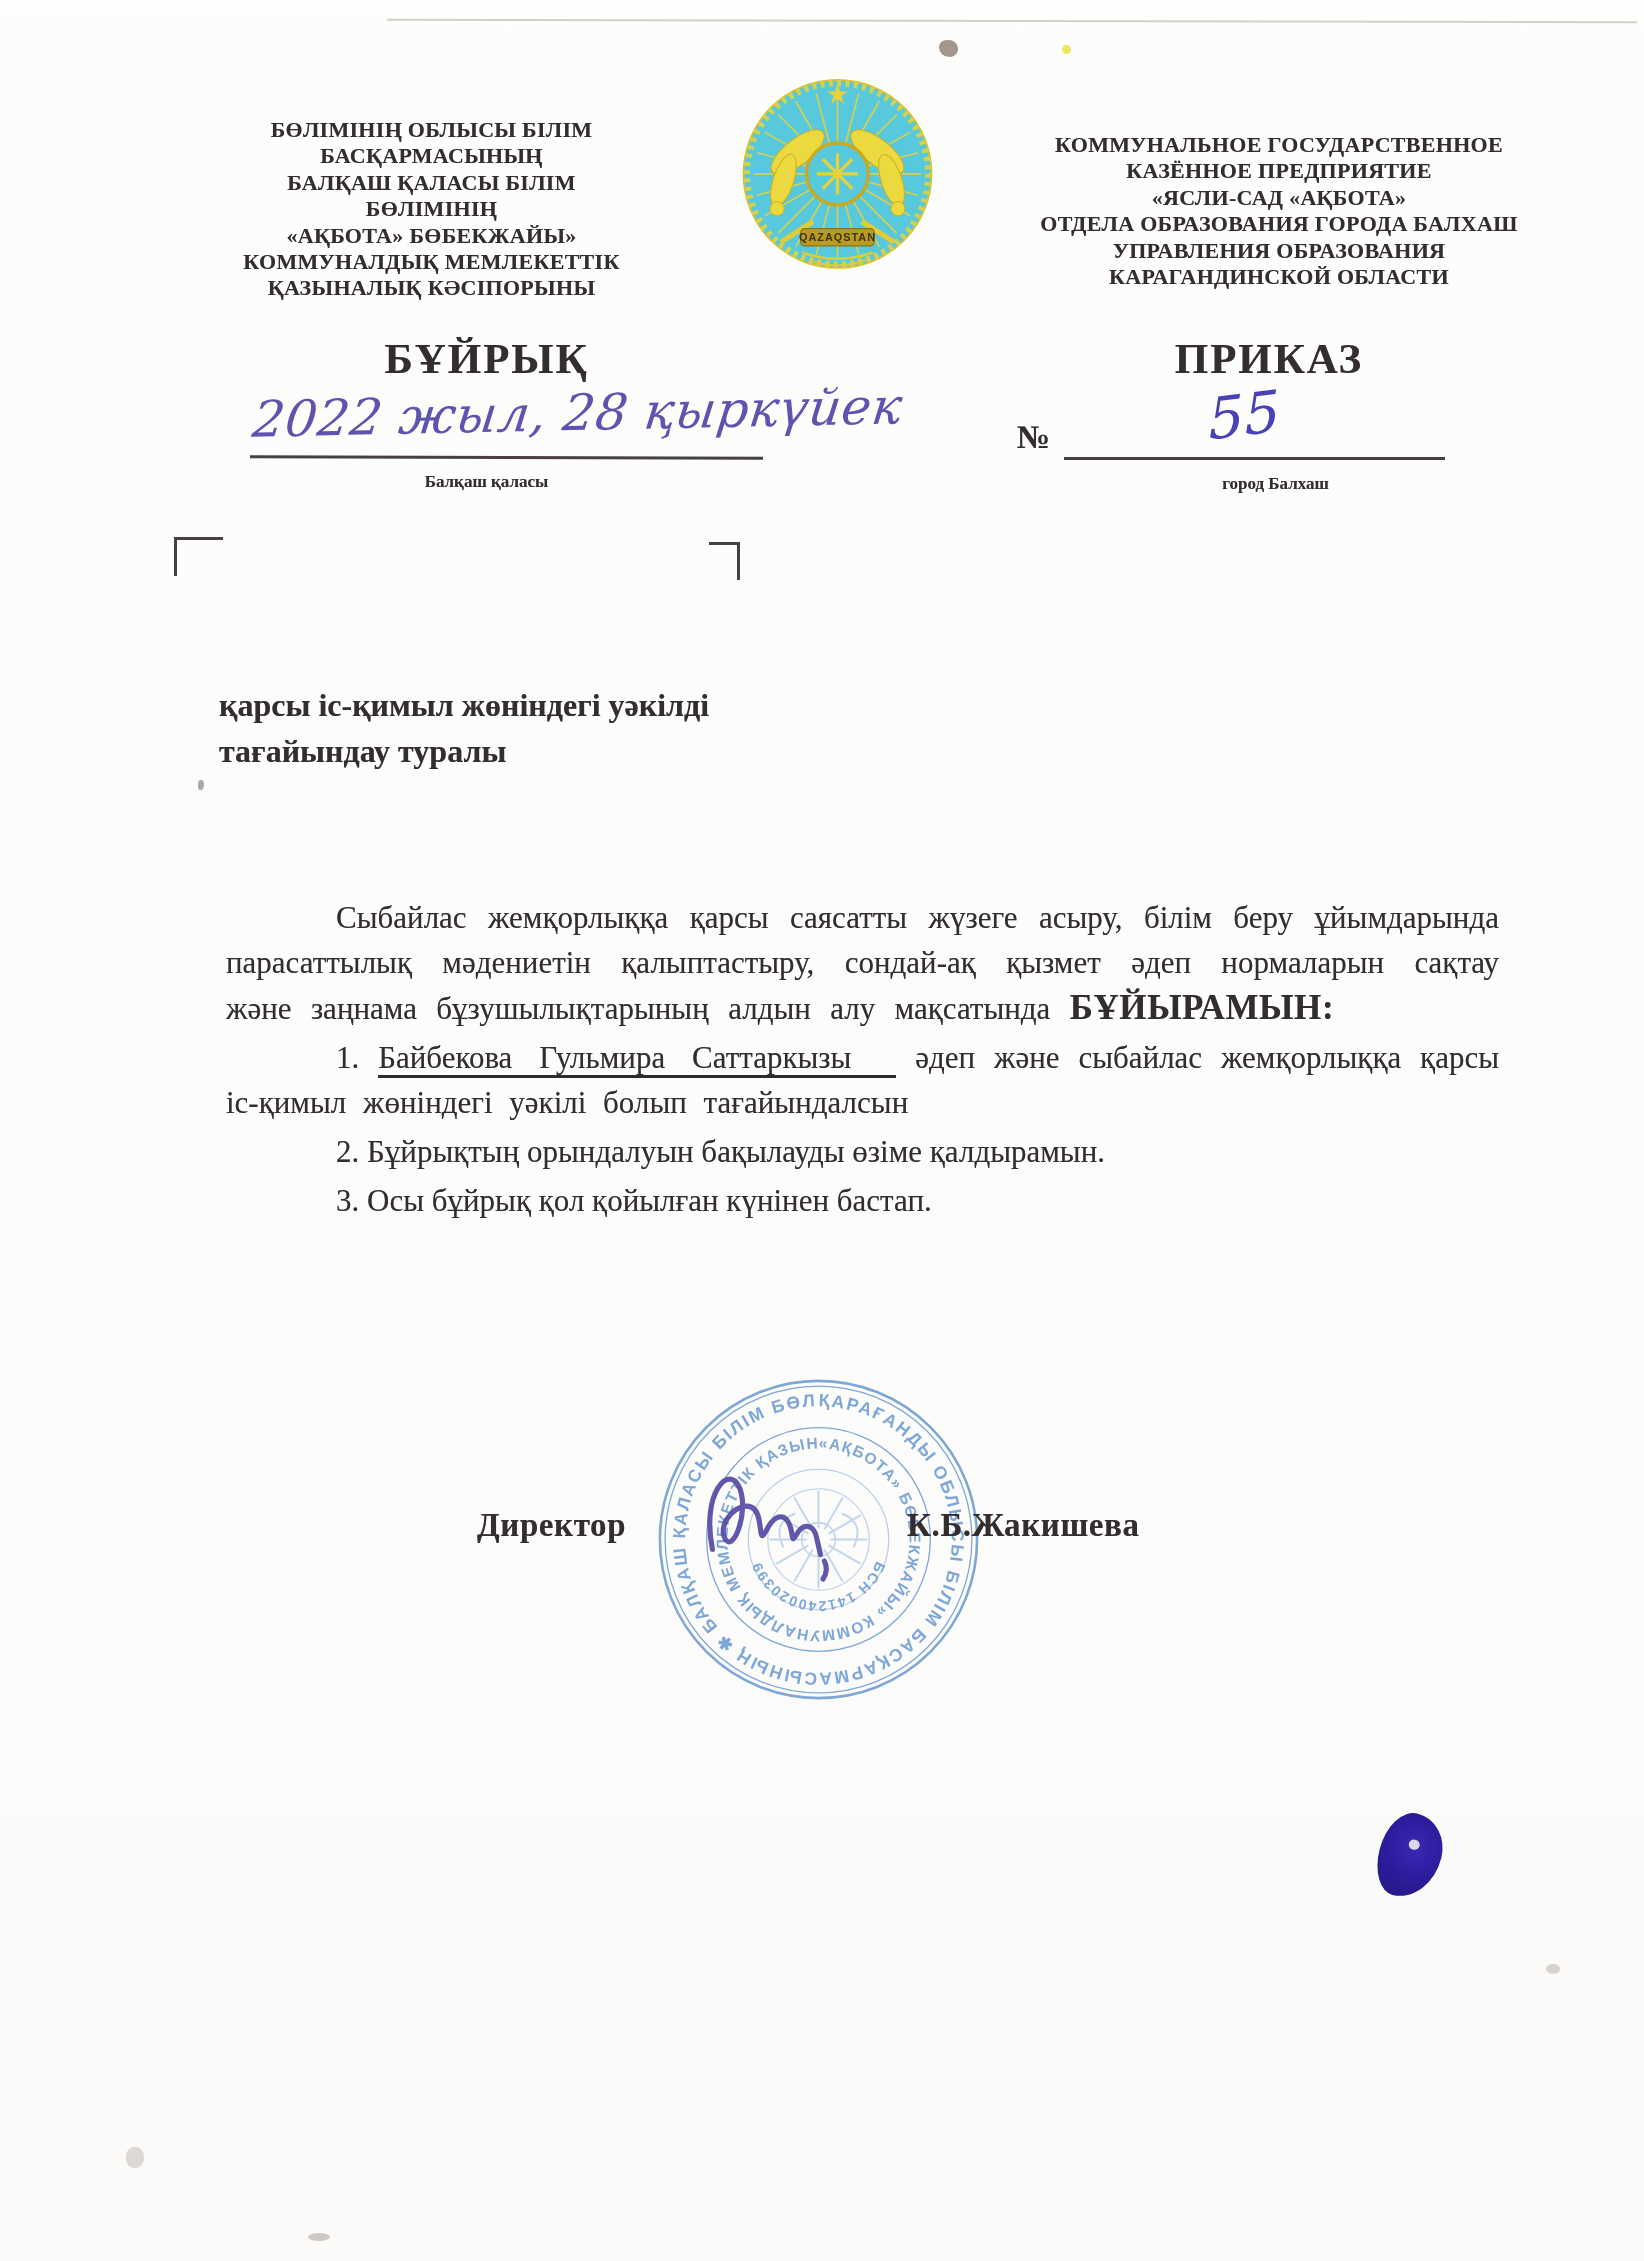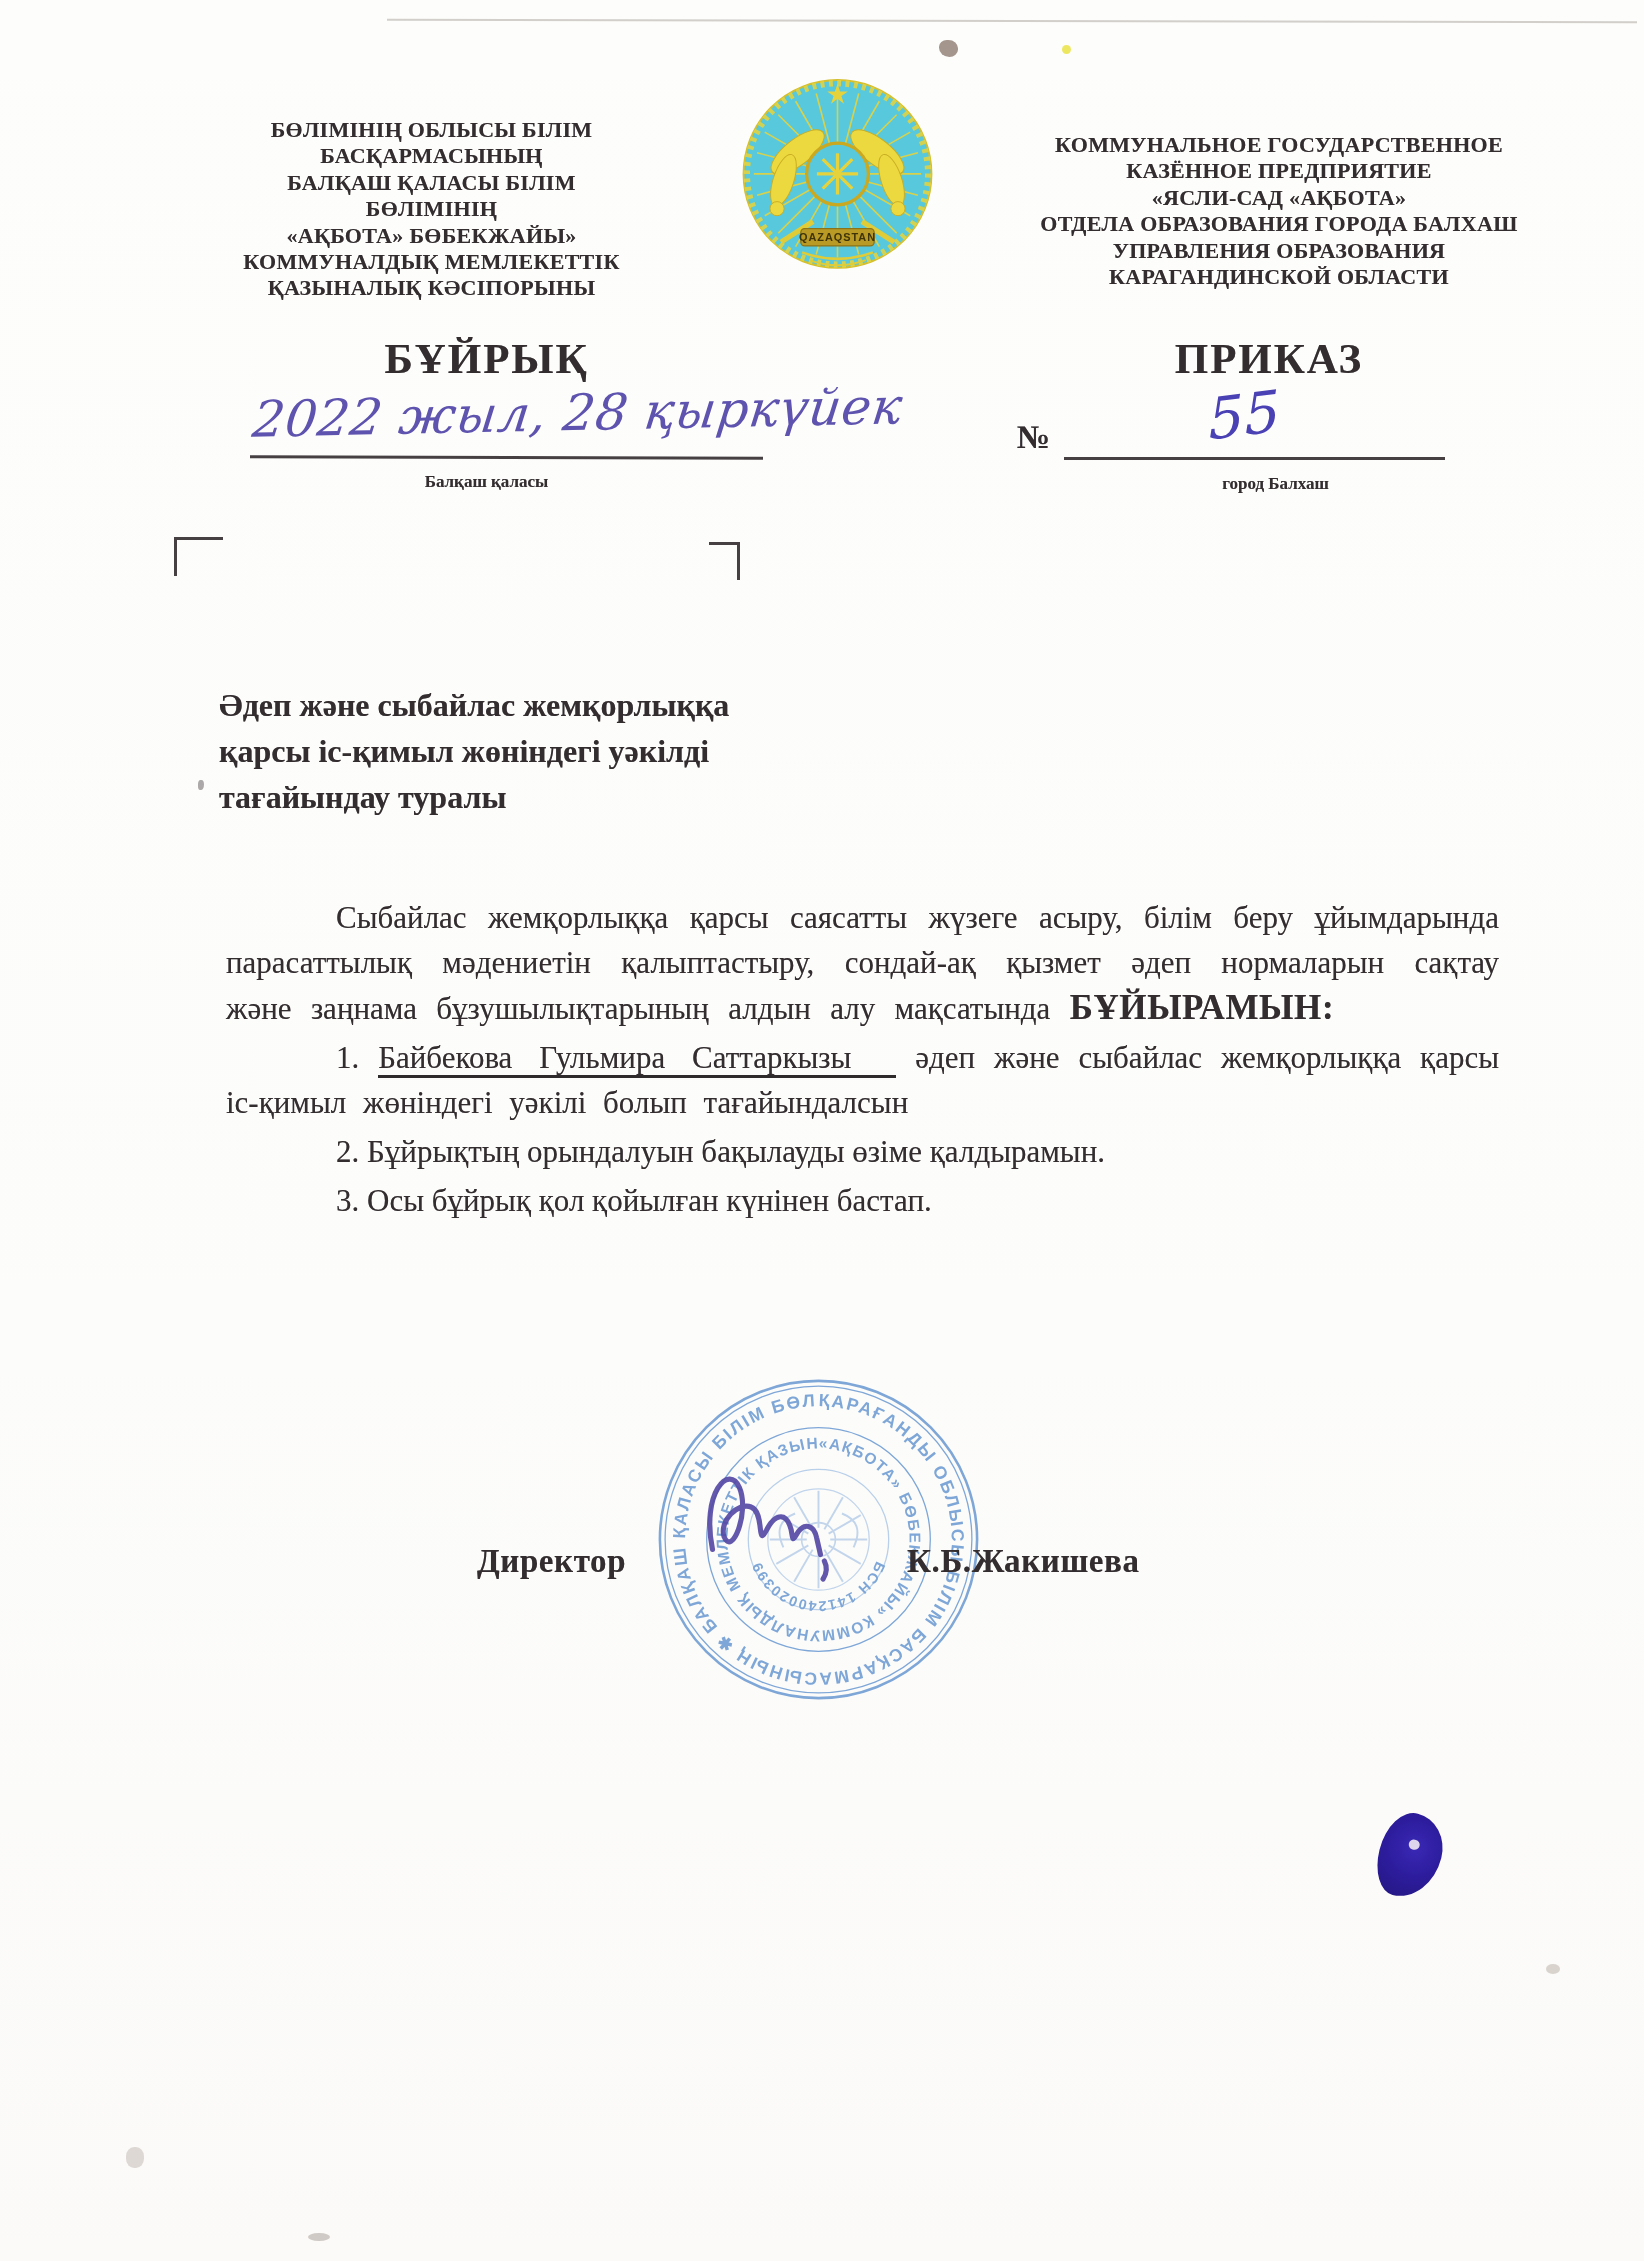--- a/index.html
+++ b/index.html
@@ -57,21 +57,21 @@
   .flow{left:222px; top:891px; width:1281px; font-size:31px; line-height:45px;}
   .flow p{margin:4px;}
   .p-intro{text-align:justify; text-indent:110px; word-spacing:11.6px;}
   .verb{font-weight:bold; font-size:35px; letter-spacing:0.6px; word-spacing:2.6px;}
   .li{text-indent:110px;}
   .li-j{text-align:justify; text-indent:110px; word-spacing:9px;}
   .nameu{font-weight:normal; border-bottom:3.2px solid #2f2a2c;
     padding-right:45px; word-spacing:17px;}
 
   
-  .sig-label{font-weight:bold; font-size:33px; letter-spacing:0.6px;margin-top:36px;}
+  .sig-label{font-weight:bold; font-size:33px; letter-spacing:0.6px;}
   .sig-pos{left:477px; top:1507px;}
   .sig-name{left:907px; top:1507px;}
 
   .stamp-box{left:656px; top:1377px; width:325px; height:325px;}
   .autograph{left:693px; top:1453px; width:174px; height:135px; z-index:3;}
 
   
   .ink-blob{left:1379px; top:1813px; width:62px; height:85px;
     background:radial-gradient(circle at 55% 40%, #3a28b5 0%, #2d1d9e 45%, #241680 100%);
     border-radius:46% 54% 62% 38% / 52% 44% 56% 48%;
@@ -179,21 +179,20 @@
 
   <div class="abs num-sign scan-ink">№</div>
   <div class="abs hand hand-num">55</div>
   <div class="abs rule num-rule"></div>
   <div class="abs small-place place-ru center scan-ink">город Балхаш</div>
 
   <div class="abs corner-l"></div>
   <div class="abs corner-r"></div>
 
   <div class="abs subject scan-ink">
-    <div>Әдеп және сыбайлас жемқорлыққа</div>
     <div>қарсы іс-қимыл жөніндегі уәкілді</div>
     <div>тағайындау туралы</div>
   </div>
 
   <div class="abs flow scan-ink">
     <p class="p-intro"><span>Сыбайлас жемқорлыққа қарсы саясатты жүзеге асыру, білім беру ұйымдарында парасаттылық мәдениетін қалыптастыру, сондай-ақ қызмет әдеп нормаларын сақтау және заңнама бұзушылықтарының алдын алу мақсатында</span>
       <span class="verb">БҰЙЫРАМЫН:</span></p>
     <p class="li-j"><span>1.</span>
       <span class="nameu">Байбекова Гульмира Саттаркызы</span>
       <span>әдеп және сыбайлас жемқорлыққа қарсы іс-қимыл жөніндегі уәкілі болып тағайындалсын</span></p>

